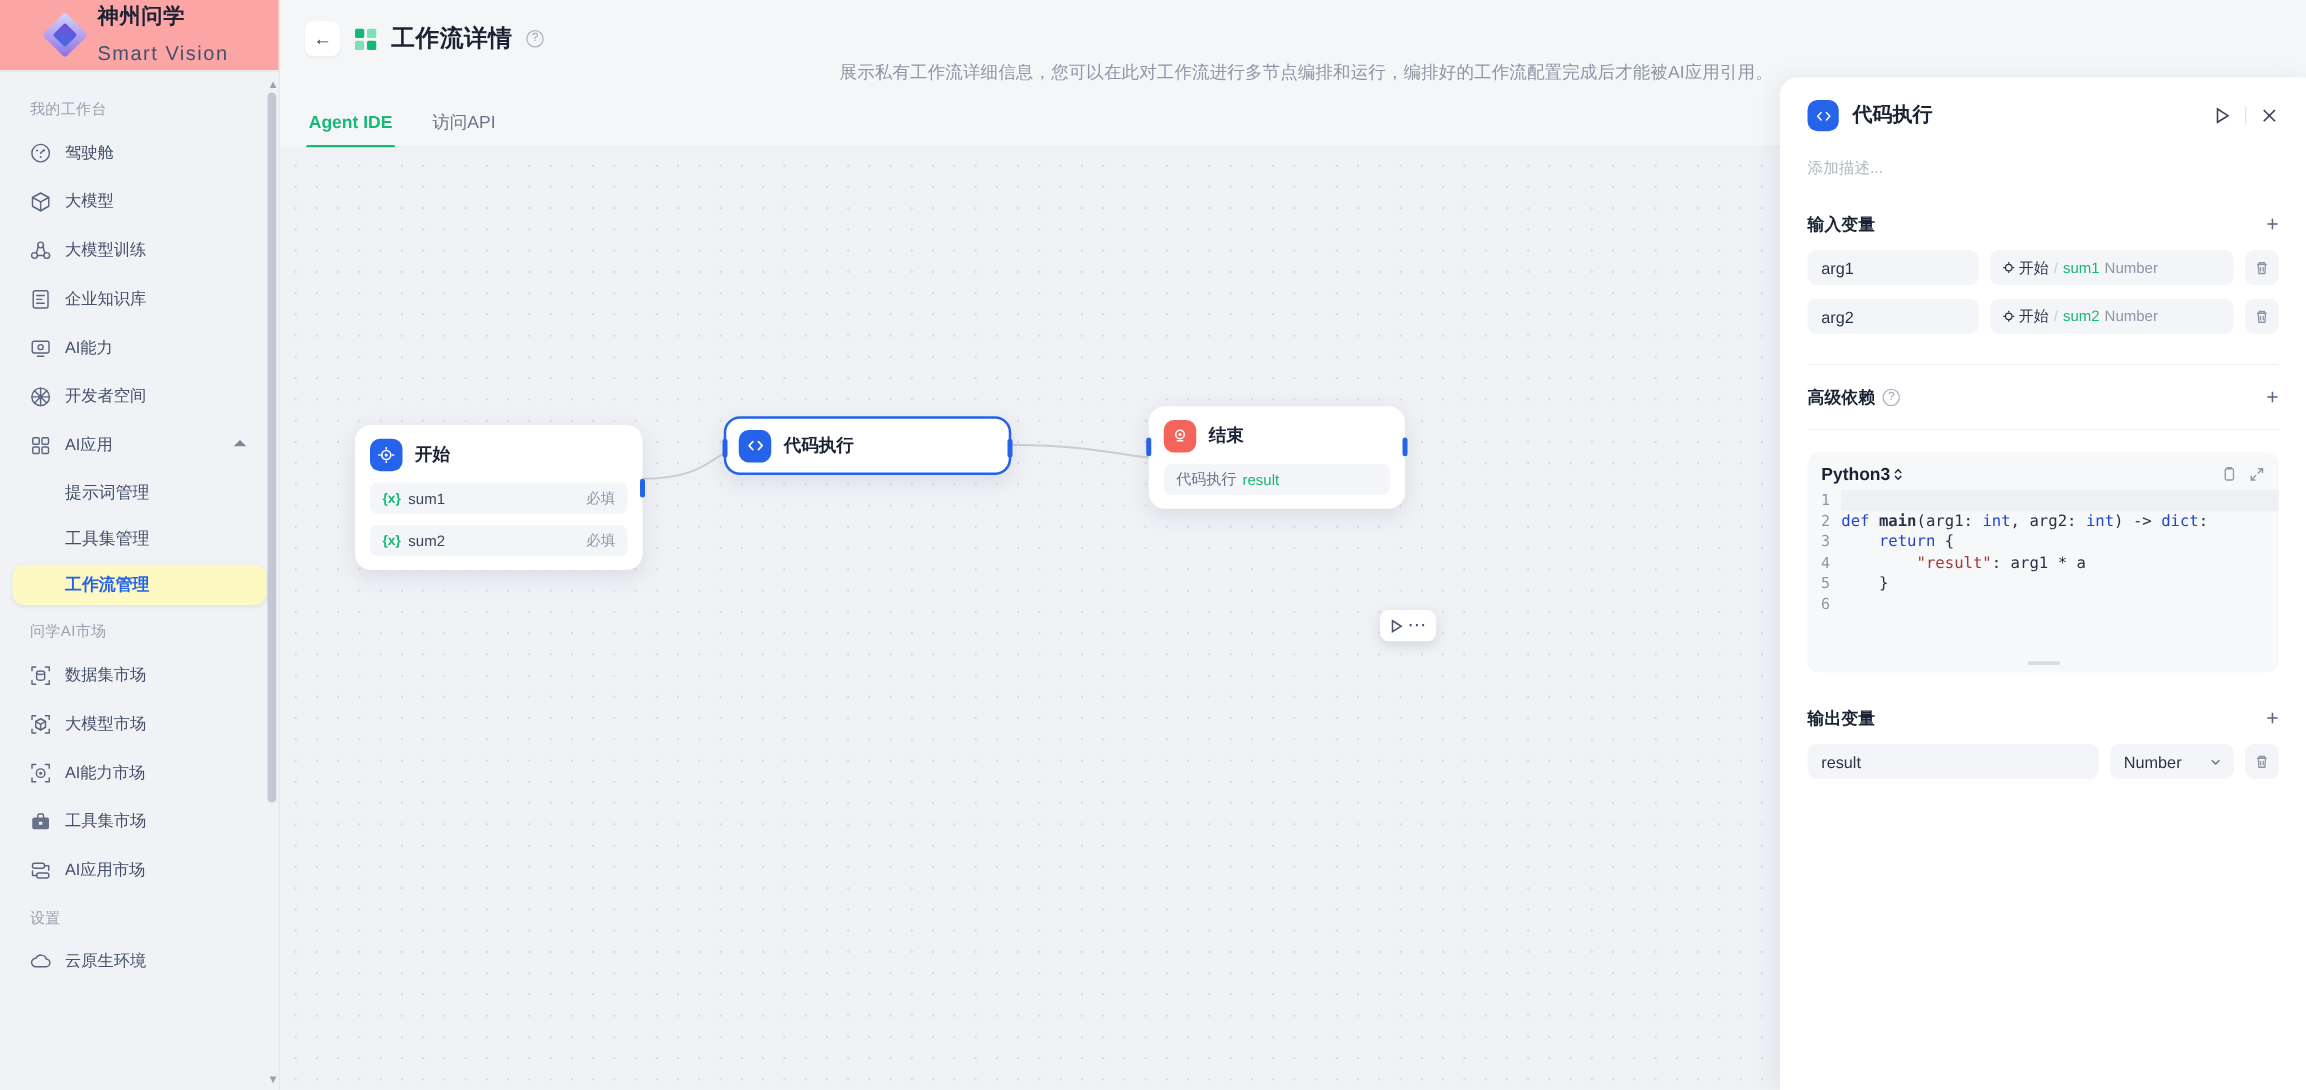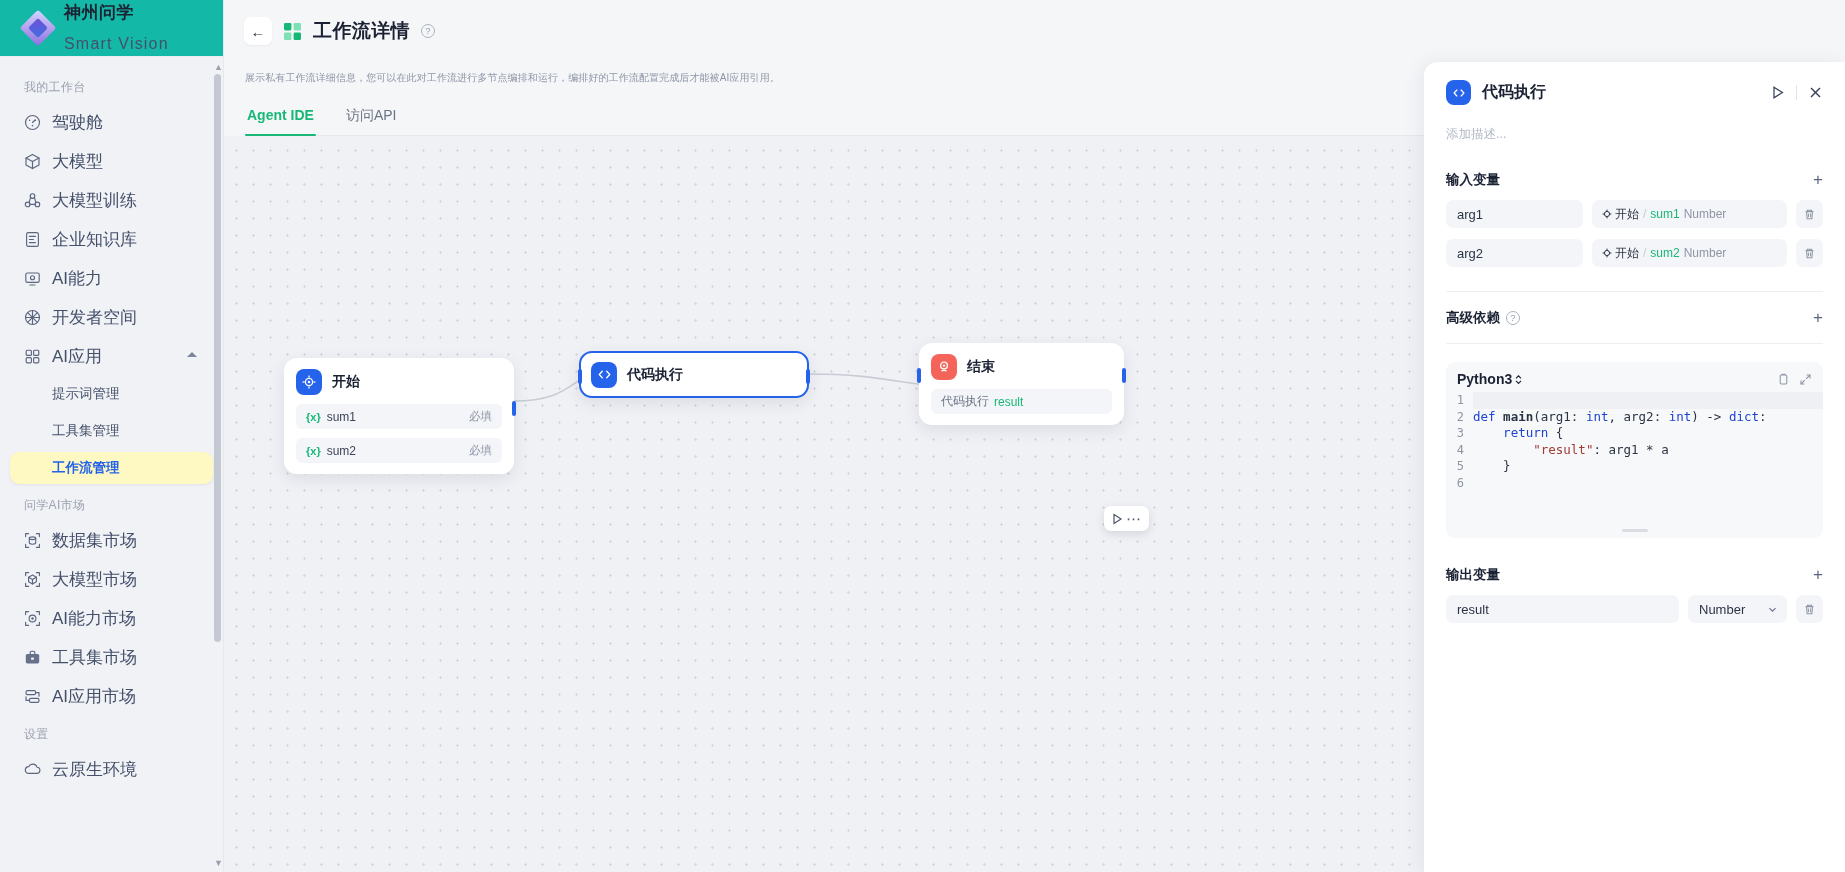--- a/index.html
+++ b/index.html
@@ -12,21 +12,21 @@
 
   
   #sidebar {
     width: 224px; height: 872px; flex: 0 0 224px;
     background: #f1f2f5;
     border-right: 1px solid #e6e8ec;
     position: relative; overflow: hidden;
   }
   #brand {
     height: 57px; display: flex; align-items: center; gap: 9px;
-    padding-left: 21px; background: #14b8a6;
+    padding-left: 35px; background: #fca5a5;
     border-bottom: 1px solid #ebedf0;
   }
   #logo-mark { width: 34px; height: 34px; position: relative; flex: 0 0 34px; }
   #logo-mark .sq {
     position: absolute; left: 4px; top: 4px; width: 26px; height: 26px;
     background: linear-gradient(135deg,#cfd8ff 0%,#b9a6f0 45%,#8b6fe0 100%);
     transform: rotate(45deg); border-radius: 3px;
   }
   #logo-mark .in {
     position: absolute; left: 10px; top: 10px; width: 14px; height: 14px;
@@ -39,21 +39,21 @@
 
   #nav { padding: 14px 0 0 0; height: 815px; overflow: hidden; position: relative; }
   .nav-group-title {
     font-size: 12px; color: #9aa2b1; padding: 8px 0 9px 24px; letter-spacing: .3px;
   }
   .nav-item {
     display: flex; align-items: center; gap: 11px;
     height: 34px; margin: 0 10px 5px 10px; padding-left: 14px;
     border-radius: 8px; cursor: pointer; position: relative;
   }
-  .nav-label { font-size: 17px; color: #44506b; }
+  .nav-label { font-size: 13px; color: #44506b; }
   .nav-icon { width: 17px; height: 17px; flex: 0 0 17px; color: #5b6680; display: block; }
   .nav-icon svg { width: 17px; height: 17px; display: block; }
   .nav-sub {
     height: 32px; margin: 0 10px 5px 10px; display: flex; align-items: center;
     padding-left: 42px; border-radius: 9px; cursor: pointer;
   }
   .nav-sub .nav-label { font-size: 13.5px; }
   .nav-sub.active { background: #fef9c3; box-shadow: 0 1px 3px rgba(30,40,70,.08); }
   .nav-sub.active .nav-label { color: #2563eb; font-weight: bold; }
   .caret { position: absolute; right: 16px; top: 13px; width: 0; height: 0;
@@ -82,21 +82,21 @@
     color: #2b3445; font-size: 15px; box-shadow: 0 1px 2px rgba(30,40,70,.06);
   }
   #grid-icon { width: 19px; height: 19px; }
   #grid-icon svg { display: block; }
   #page-title { font-size: 19px; font-weight: bold; color: #1b2233; letter-spacing: .4px; }
   .help-circle {
     width: 14px; height: 14px; border-radius: 50%; border: 1px solid #aab2c0;
     color: #97a0b0; font-size: 9.5px; line-height: 12px; text-align: center;
     display: inline-block; cursor: pointer;
   }
-  #page-desc { font-size: 10px; color: #8e96a6; margin: 23px 0 0 1px; letter-spacing: .1px; }
+  #page-desc { font-size: 14px; color: #8e96a6; margin: 1px 0 0 1px; letter-spacing: .1px; text-align: center; }
   #tabs { display: flex; gap: 28px; margin: 22px 0 0 1px; border-bottom: 1px solid #e6e8ec;
           padding-right: 6px; }
   .tab { font-size: 14px; color: #6b7486; padding: 0 2px 10px 2px; cursor: pointer;
          position: relative; }
   .tab.active { color: #17b877; font-weight: bold; }
   .tab.active::after {
     content: ""; position: absolute; left: 0; right: 0; bottom: -1px;
     height: 2.5px; background: #17b877; border-radius: 2px;
   }
 

